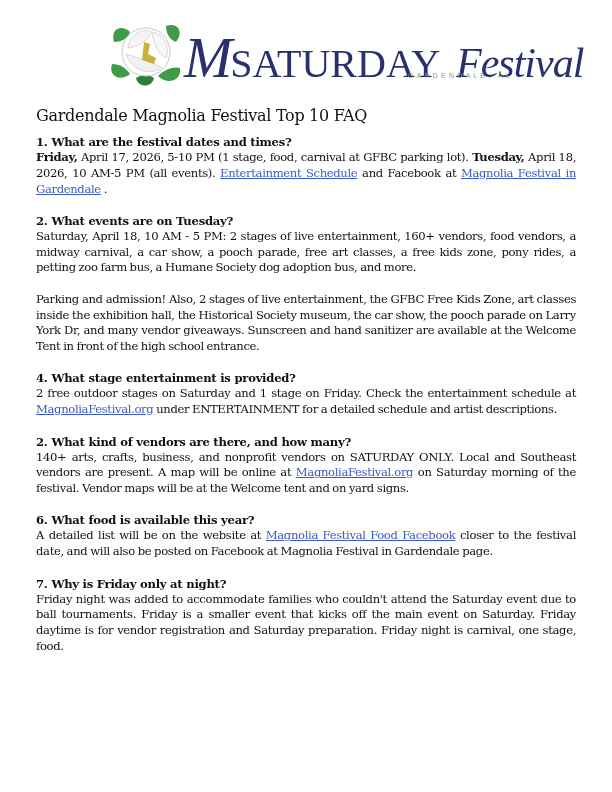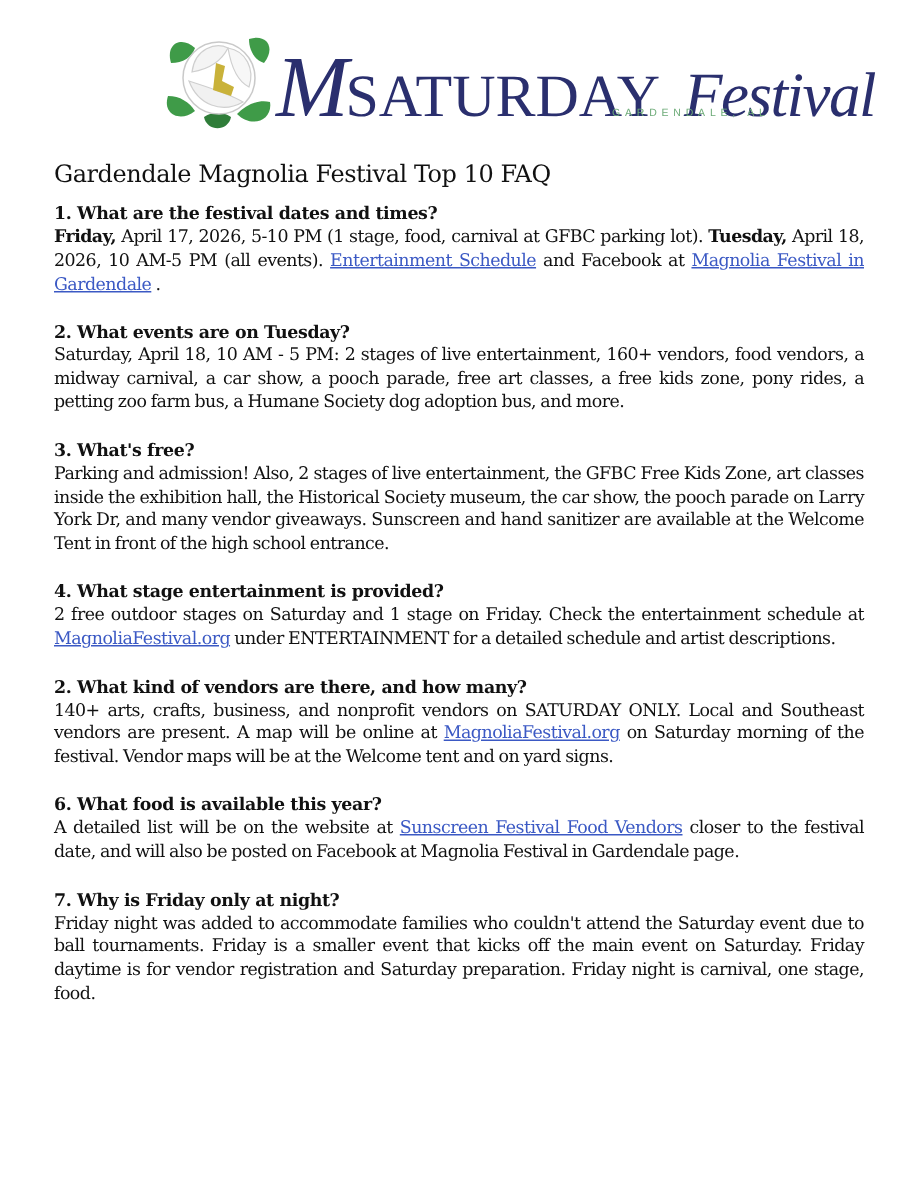--- a/index.html
+++ b/index.html
@@ -75,36 +75,35 @@
     <p class="q">1. What are the festival dates and times?</p>
     <p class="a"><b>Friday,</b><span> April 17, 2026, 5-10 PM (1 stage, food, carnival at GFBC parking lot). </span><b>Tuesday,</b><span> April 18, 2026, 10 AM-5 PM (all events). </span><a class="link" href="#">Entertainment Schedule</a><span> and  Facebook at </span><a class="link" href="#">Magnolia Festival in Gardendale</a><span> .</span></p>
   </div>
 
   <div class="faq">
     <p class="q">2. What events are on Tuesday?</p>
     <p class="a">Saturday, April 18, 10 AM - 5 PM: 2 stages of live entertainment, 160+ vendors, food vendors, a midway carnival, a car show, a pooch parade, free art classes, a free kids zone, pony rides, a petting zoo farm bus, a Humane Society dog adoption bus, and more.</p>
   </div>
 
   <div class="faq">
-    <p class="q">3. What's free?</p>
     <p class="a">Parking and admission! Also, 2 stages of live entertainment, the GFBC Free Kids Zone, art classes inside the exhibition hall, the Historical Society museum, the car show, the pooch parade on Larry York Dr, and many vendor giveaways. Sunscreen and hand sanitizer are available at the Welcome Tent in front of the high school entrance.</p>
   </div>
 
   <div class="faq">
     <p class="q">4. What stage entertainment is provided?</p>
     <p class="a"><span>2 free outdoor stages on Saturday and 1 stage on Friday. Check the entertainment schedule at </span><a class="link" href="#">MagnoliaFestival.org</a><span> under ENTERTAINMENT for a detailed schedule and artist descriptions.</span></p>
   </div>
 
   <div class="faq">
     <p class="q">2. What kind of vendors are there, and how many?</p>
     <p class="a"><span>140+ arts, crafts, business, and nonprofit vendors on SATURDAY ONLY. Local and Southeast vendors are present. A map will be online at </span><a class="link" href="#">MagnoliaFestival.org</a><span> on Saturday morning of the festival. Vendor maps will be at the Welcome tent and on yard signs.</span></p>
   </div>
 
   <div class="faq">
     <p class="q">6. What food is available this year?</p>
-    <p class="a"><span>A detailed list will be on the website at </span><a class="link" href="#">Sunscreen Festival Food Vendors</a><span> closer to the festival date, and will also be posted on Facebook at Magnolia Festival in Gardendale page.</span></p>
+    <p class="a"><span>A detailed list will be on the website at </span><a class="link" href="#">Magnolia Festival Food Facebook</a><span> closer to the festival date, and will also be posted on Facebook at Magnolia Festival in Gardendale page.</span></p>
   </div>
 
   <div class="faq">
     <p class="q">7. Why is Friday only at night?</p>
     <p class="a">Friday night was added to accommodate families who couldn't attend the Saturday event due to ball tournaments. Friday is a smaller event that kicks off the main event on Saturday. Friday daytime is for vendor registration and Saturday preparation. Friday night is carnival, one stage, food.</p>
   </div>
 </div>
 
 </body></html>

